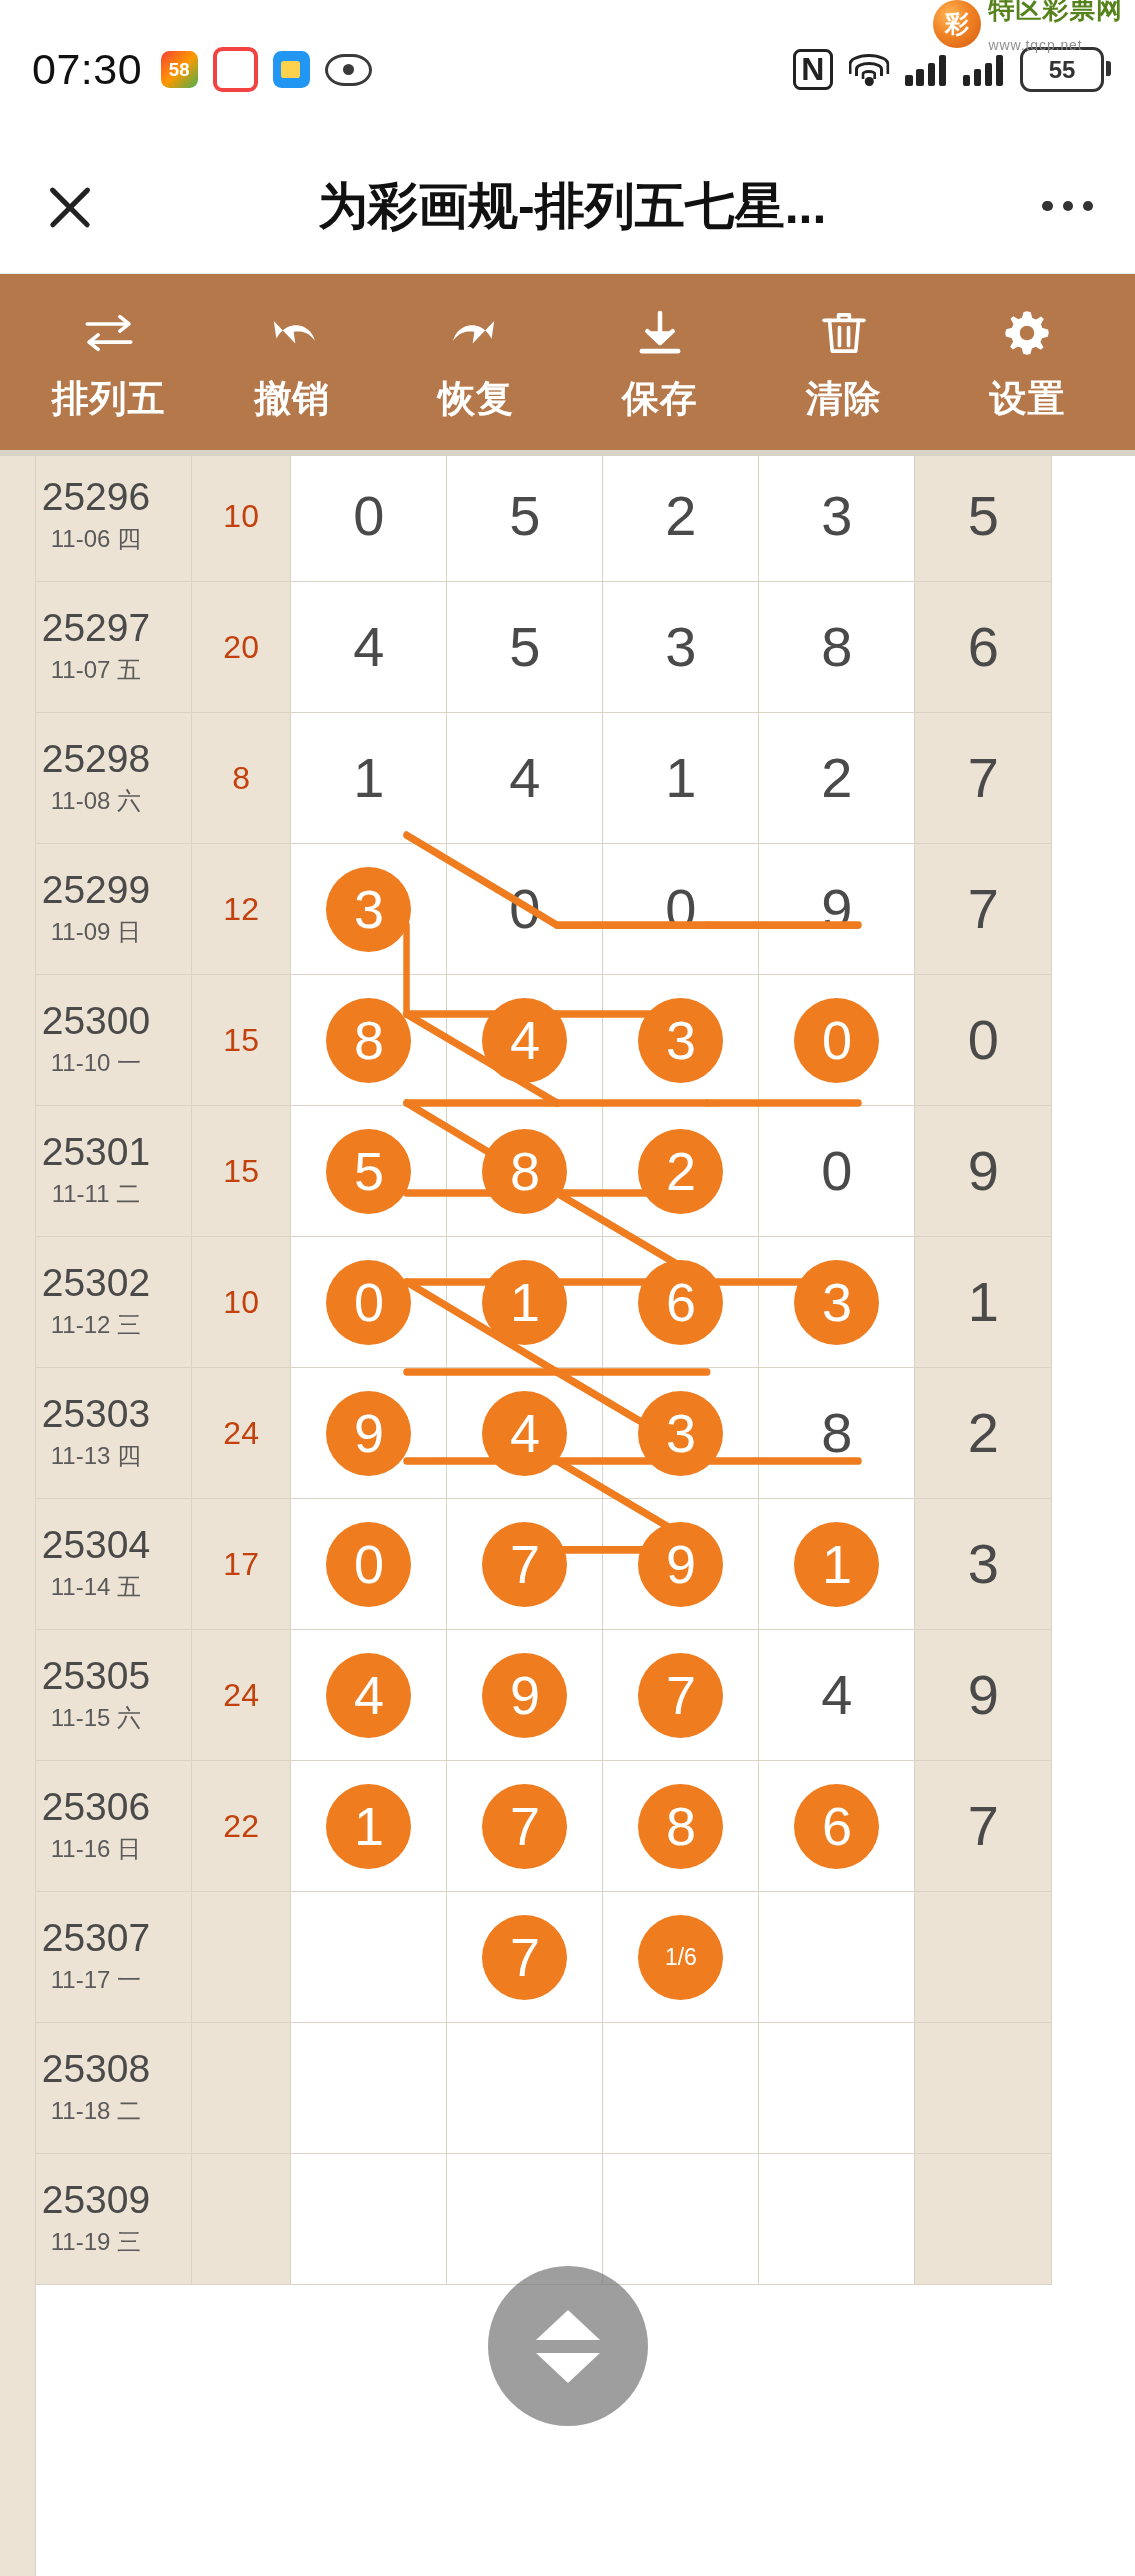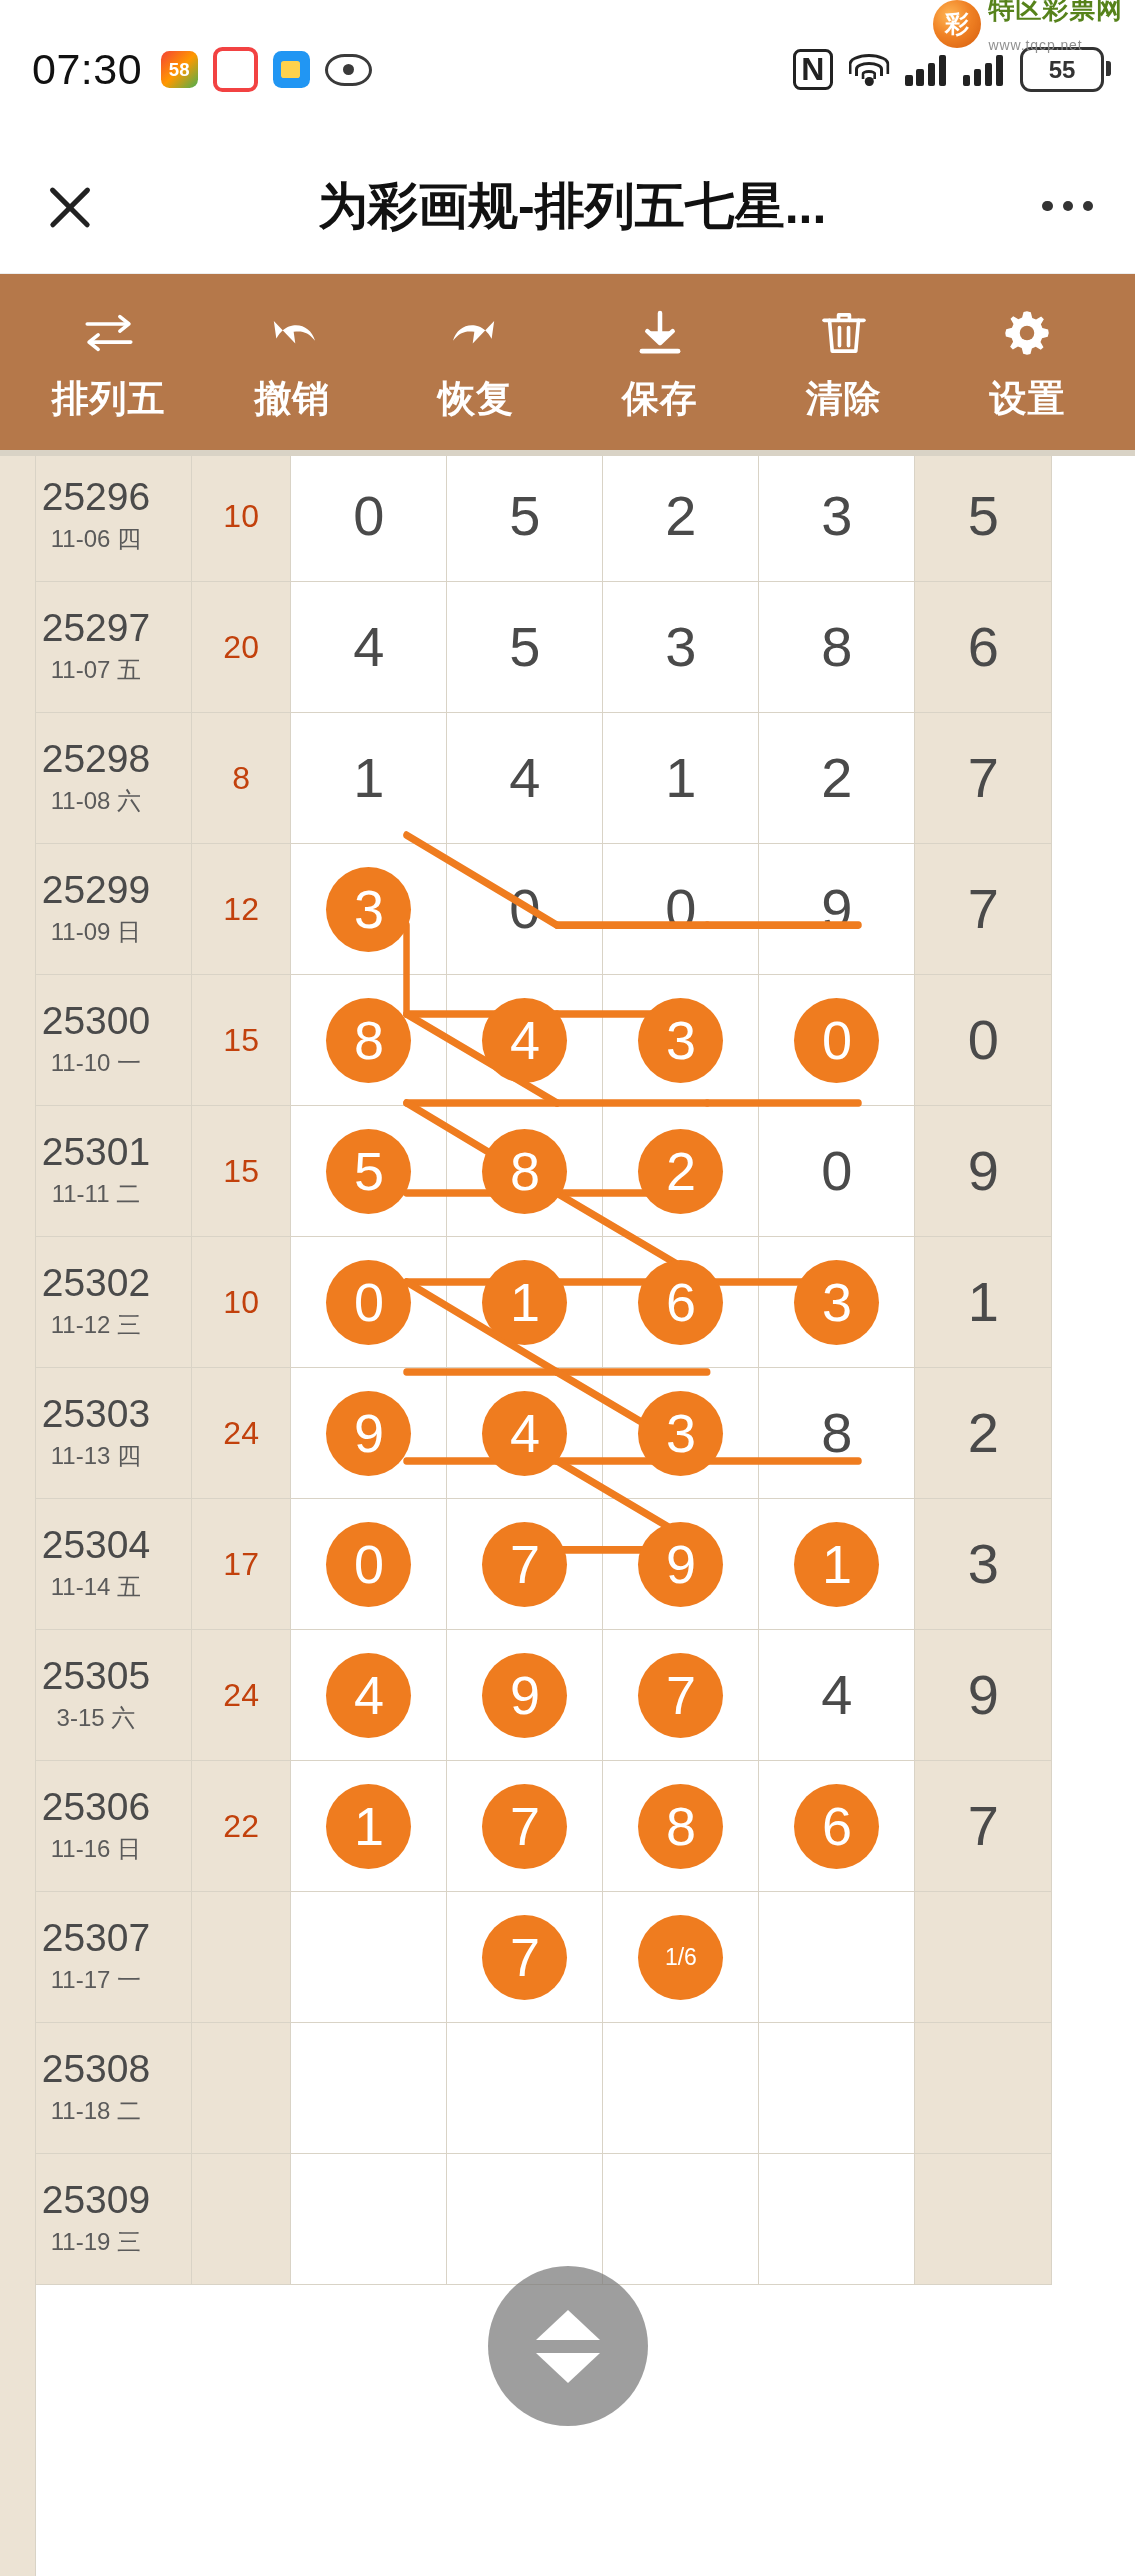--- a/index.html
+++ b/index.html
@@ -412,21 +412,21 @@
             <td class="td-span">17</td>
             <td class="td-digit"><span class="ball">0</span></td>
             <td class="td-digit"><span class="ball">7</span></td>
             <td class="td-digit"><span class="ball">9</span></td>
             <td class="td-digit"><span class="ball">1</span></td>
             <td class="td-last"><span class="num">3</span></td>
           </tr>
           <tr>
             <td class="td-issue">
               <div class="issue-no">25305</div>
-              <div class="issue-date">3-15 六</div>
+              <div class="issue-date">11-15 六</div>
             </td>
             <td class="td-span">24</td>
             <td class="td-digit"><span class="ball">4</span></td>
             <td class="td-digit"><span class="ball">9</span></td>
             <td class="td-digit"><span class="ball">7</span></td>
             <td class="td-digit"><span class="num">4</span></td>
             <td class="td-last"><span class="num">9</span></td>
           </tr>
           <tr>
             <td class="td-issue">

